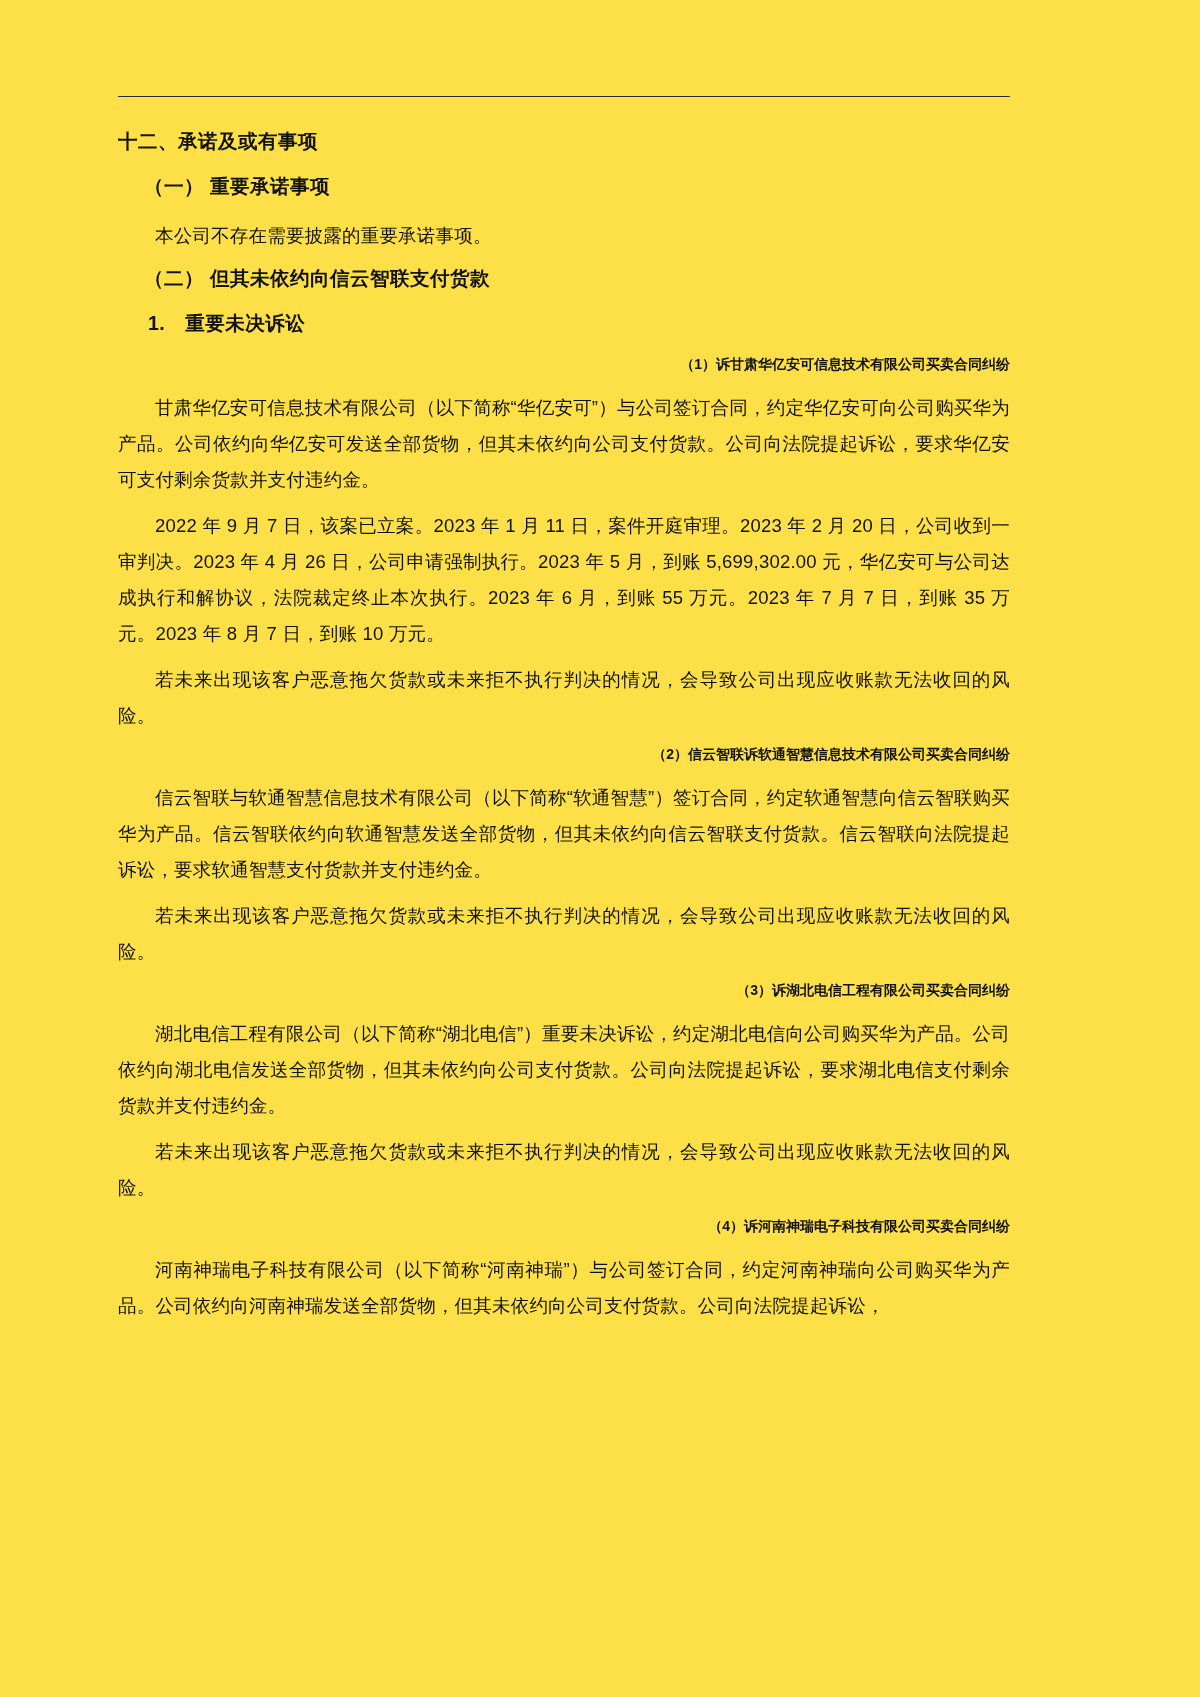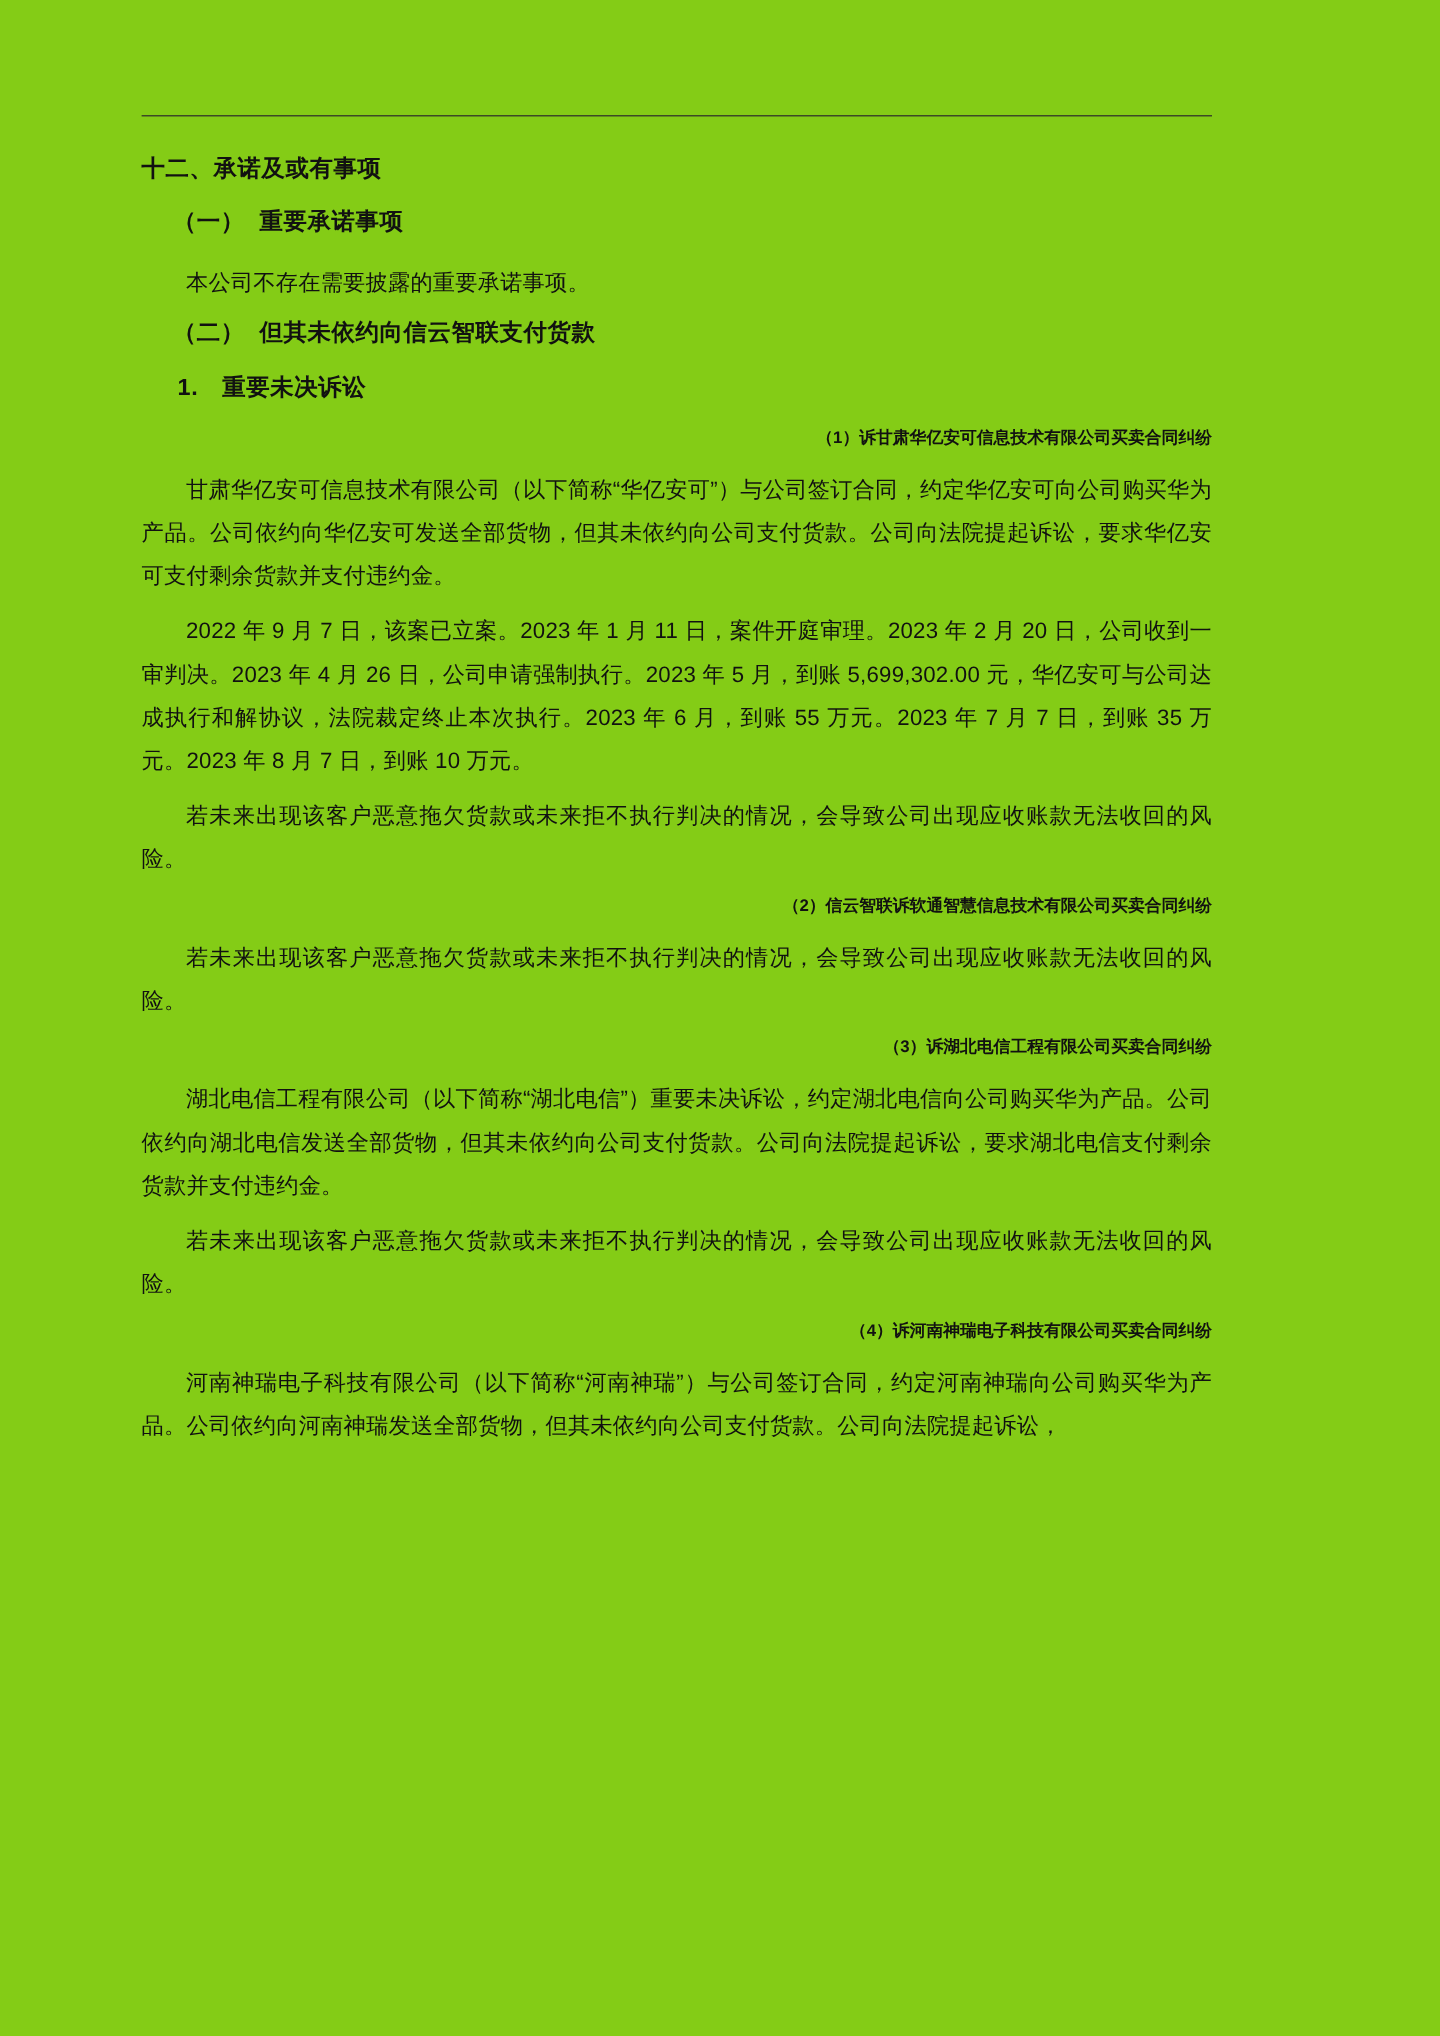--- a/index.html
+++ b/index.html
@@ -4,21 +4,21 @@
 <style>
   html, body {
     margin: 0;
     padding: 0;
     background: #ffffff;
   }
   .page {
     position: relative;
     width: 1200px;
     height: 1697px;
-    background: #84cc16;
+    background: #fde047;
     margin: 0 auto;
     box-sizing: border-box;
     font-family: "Liberation Serif", "DejaVu Serif", serif;
     color: #111111;
     overflow: hidden;
   }
   .content {
     position: absolute;
     left: 118px;
     top: 96px;
@@ -32,21 +32,21 @@
   }
   .h-section {
     font-family: "Liberation Sans", "DejaVu Sans", sans-serif;
     font-weight: bold;
     font-size: 19.5px;
     line-height: 1.5;
     margin: 0 0 16px 0;
     letter-spacing: 0.5px;
   }
   .h-sub {
-    font-family: Liberation Mono, monospace;
+    font-family: Liberation Sans, sans-serif;
     font-weight: bold;
     font-size: 19.5px;
     line-height: 1.5;
     margin: 0 0 16px 0;
     padding-left: 26px;
     letter-spacing: 0.5px;
   }
   .h-num {
     font-family: "Liberation Sans", "DejaVu Sans", sans-serif;
     font-weight: bold;
@@ -106,20 +106,21 @@
     <div class="h-sub">（二） 但其未依约向信云智联支付货款</div>
 
     <div class="h-num">1.　重要未决诉讼</div>
 
     <div class="h-item">（1）诉甘肃华亿安可信息技术有限公司买卖合同纠纷</div>
     <p class="body">甘肃华亿安可信息技术有限公司（以下简称“华亿安可”）与公司签订合同，约定华亿安可向公司购买华为产品。公司依约向华亿安可发送全部货物，但其未依约向公司支付货款。公司向法院提起诉讼，要求华亿安可支付剩余货款并支付违约金。</p>
     <p class="body">2022 年 9 月 7 日，该案已立案。2023 年 1 月 11 日，案件开庭审理。2023 年 2 月 20 日，公司收到一审判决。2023 年 4 月 26 日，公司申请强制执行。2023 年 5 月，到账 5,699,302.00 元，华亿安可与公司达成执行和解协议，法院裁定终止本次执行。2023 年 6 月，到账 55 万元。2023 年 7 月 7 日，到账 35 万元。2023 年 8 月 7 日，到账 10 万元。</p>
     <p class="body">若未来出现该客户恶意拖欠货款或未来拒不执行判决的情况，会导致公司出现应收账款无法收回的风险。</p>
 
     <div class="h-item">（2）信云智联诉软通智慧信息技术有限公司买卖合同纠纷</div>
+    <p class="body">信云智联与软通智慧信息技术有限公司（以下简称“软通智慧”）签订合同，约定软通智慧向信云智联购买华为产品。信云智联依约向软通智慧发送全部货物，但其未依约向信云智联支付货款。信云智联向法院提起诉讼，要求软通智慧支付货款并支付违约金。</p>
     <p class="body">若未来出现该客户恶意拖欠货款或未来拒不执行判决的情况，会导致公司出现应收账款无法收回的风险。</p>
 
     <div class="h-item">（3）诉湖北电信工程有限公司买卖合同纠纷</div>
     <p class="body">湖北电信工程有限公司（以下简称“湖北电信”）重要未决诉讼，约定湖北电信向公司购买华为产品。公司依约向湖北电信发送全部货物，但其未依约向公司支付货款。公司向法院提起诉讼，要求湖北电信支付剩余货款并支付违约金。</p>
     <p class="body">若未来出现该客户恶意拖欠货款或未来拒不执行判决的情况，会导致公司出现应收账款无法收回的风险。</p>
 
     <div class="h-item">（4）诉河南神瑞电子科技有限公司买卖合同纠纷</div>
     <p class="body">河南神瑞电子科技有限公司（以下简称“河南神瑞”）与公司签订合同，约定河南神瑞向公司购买华为产品。公司依约向河南神瑞发送全部货物，但其未依约向公司支付货款。公司向法院提起诉讼，</p>
 
   </div>

